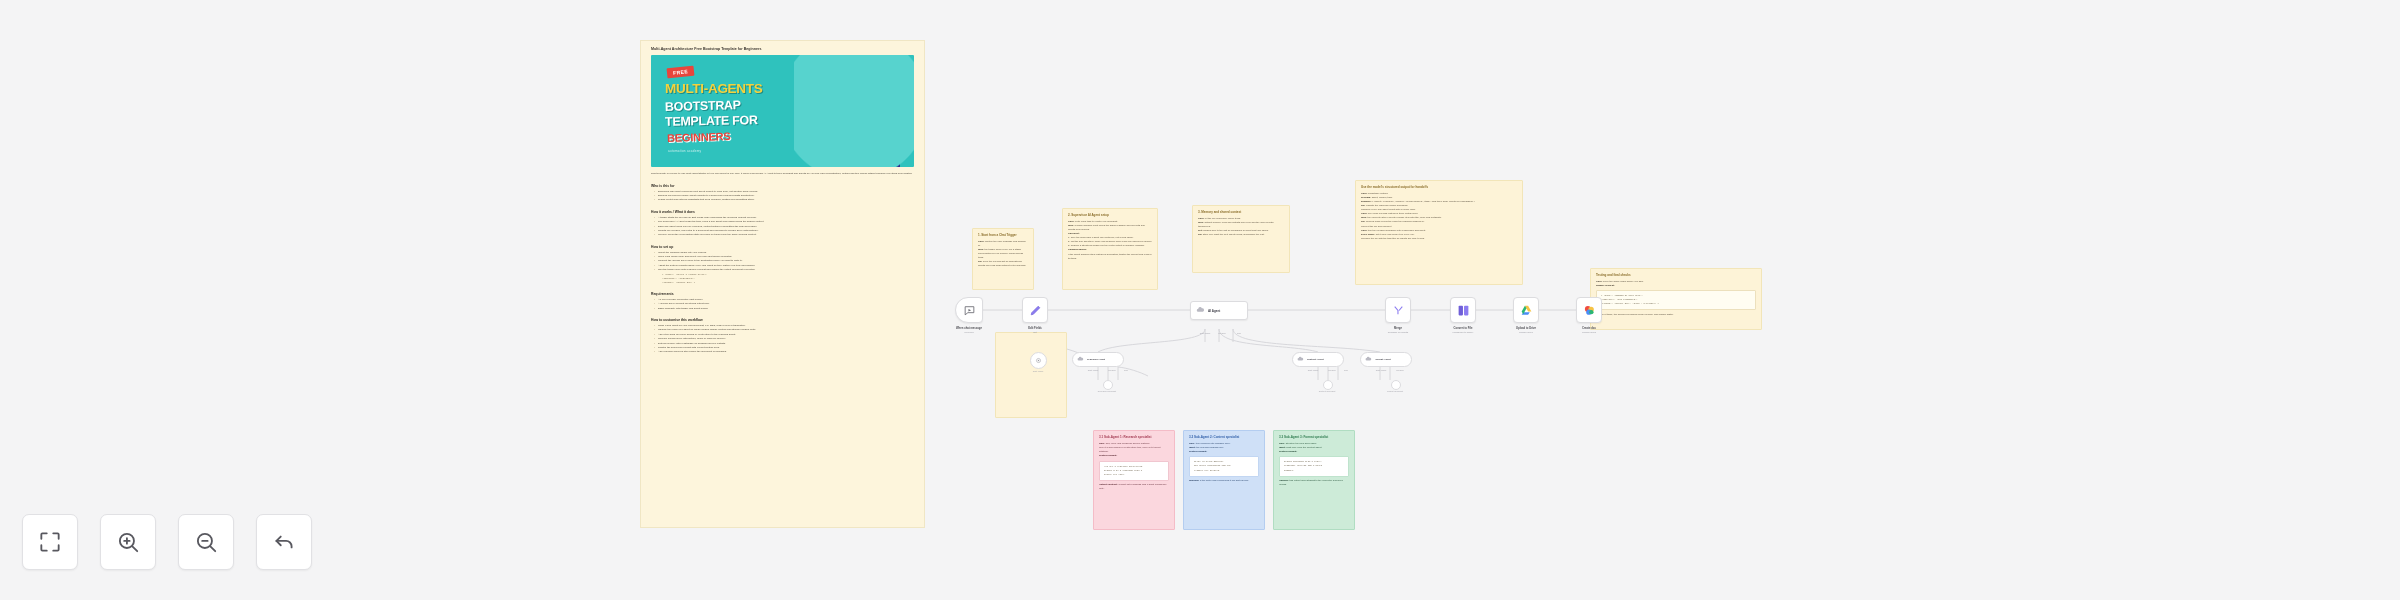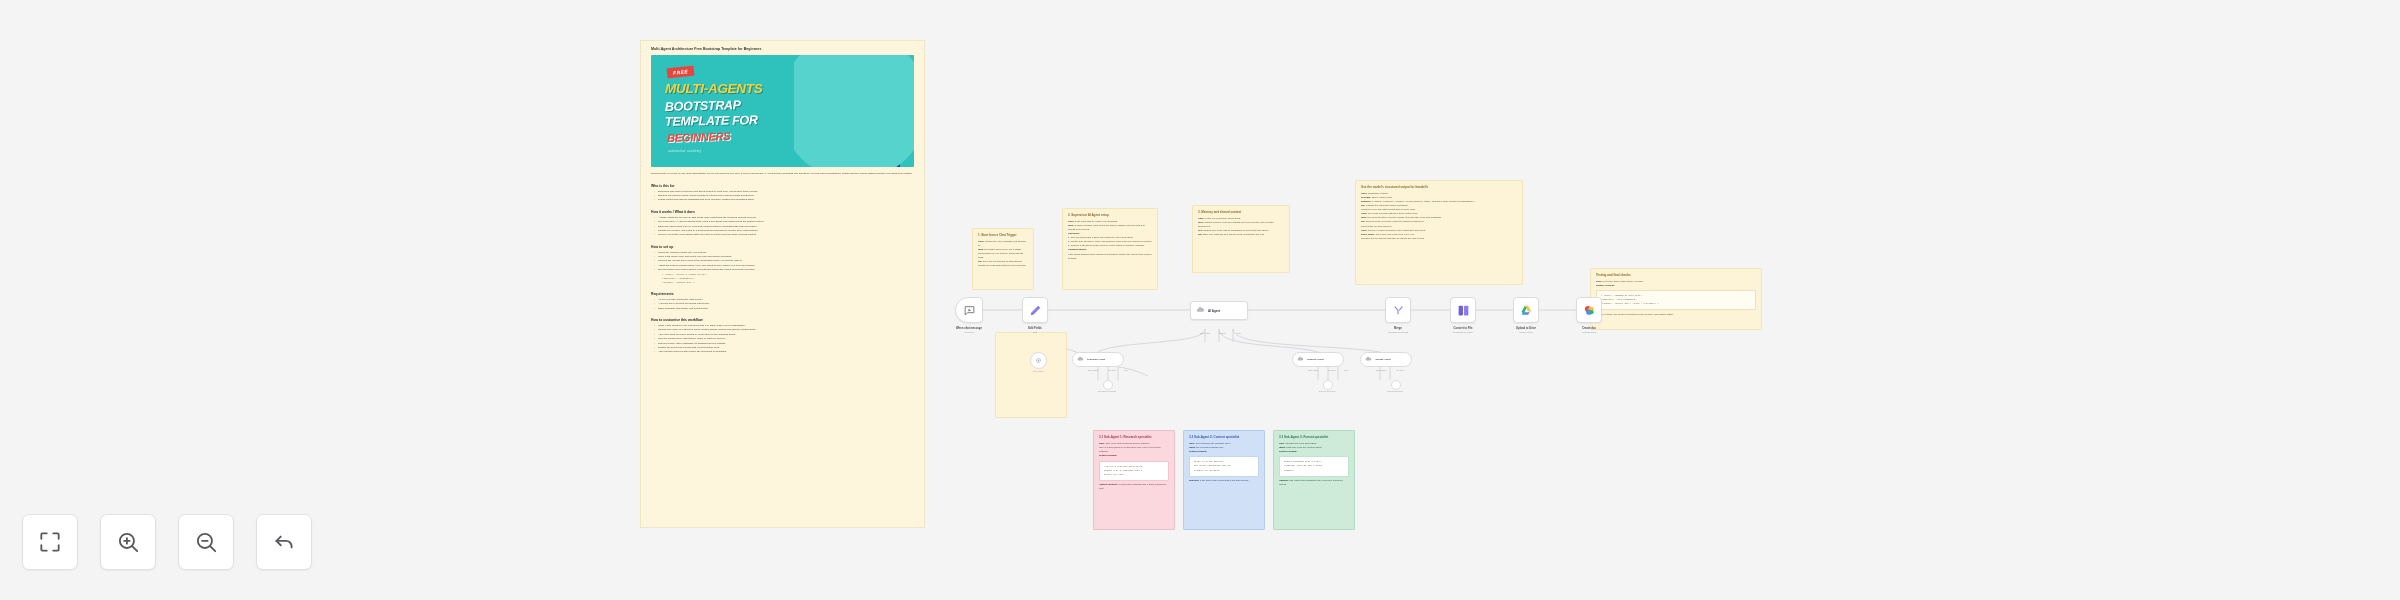--- a/index.html
+++ b/index.html
@@ -12,21 +12,21 @@
   .canvas{position:absolute;inset:0;}
 
   
   .doc{
     position:absolute;left:640px;top:40px;width:285px;height:488px;
     background:#fdf5dc;border:1px solid #f0e6c4;box-sizing:border-box;
     padding:6px 10px 8px 10px;overflow:hidden;
   }
   .doc-title{font-size:3.6px;font-weight:bold;color:#3a3530;letter-spacing:.02px;margin-bottom:4px;line-height:1.25;}
   .hero{
-    width:100%;height:112px;background:#2fc2bd;position:relative;overflow:hidden;border-radius:1px;font-style:italic;
+    width:100%;height:112px;background:#2fc2bd;position:relative;overflow:hidden;border-radius:1px;
   }
   .hero:after{
     content:"";position:absolute;right:-30px;top:-30px;width:150px;height:180px;
     background:radial-gradient(circle at 40% 45%, #57d3ce 0%, #57d3ce 55%, rgba(87,211,206,0) 56%);
   }
   .hero-free{
     position:absolute;left:16px;top:12px;background:#e8453c;color:#fff;
     font-size:5px;font-weight:bold;padding:2px 6px;transform:rotate(-6deg);border-radius:1px;letter-spacing:.4px;
   }
   .hero-l1{position:absolute;left:14px;top:26px;font-size:13.5px;font-weight:bold;color:#f5d23c;letter-spacing:-.3px;

